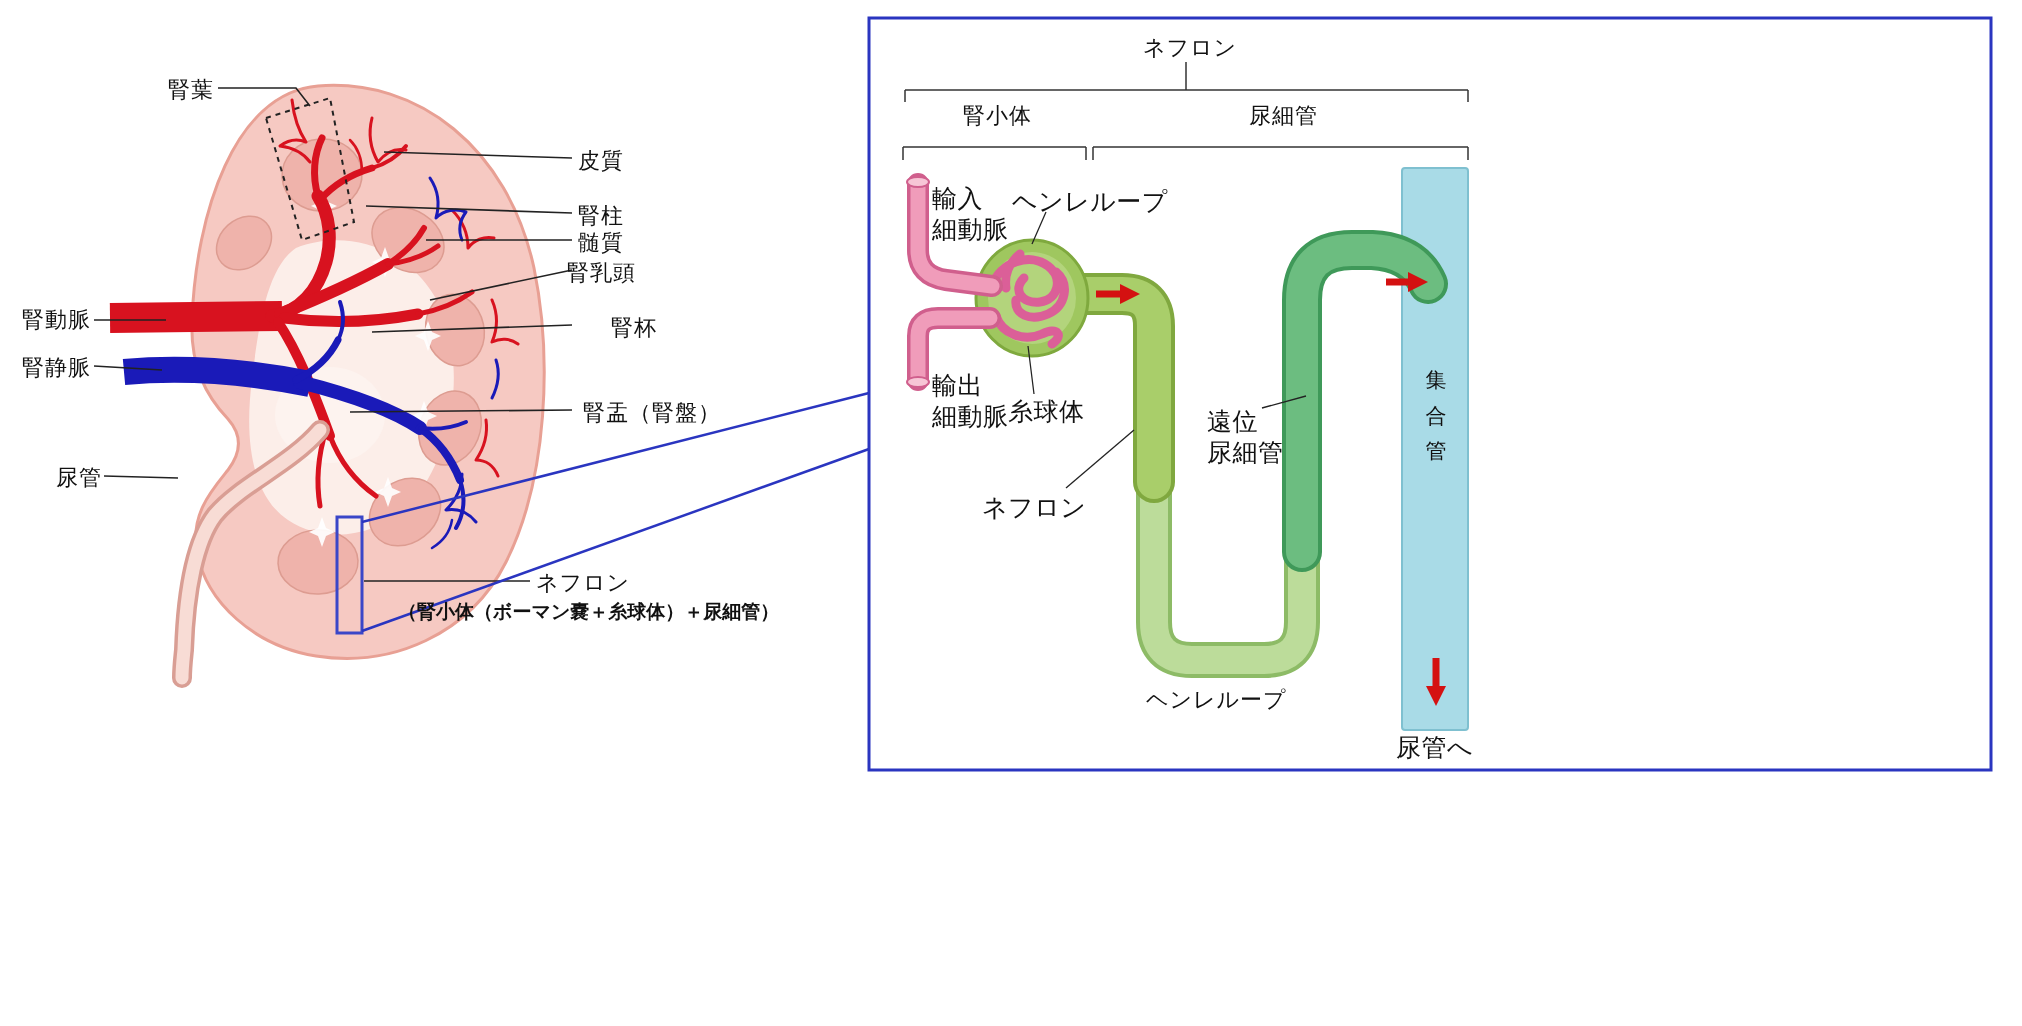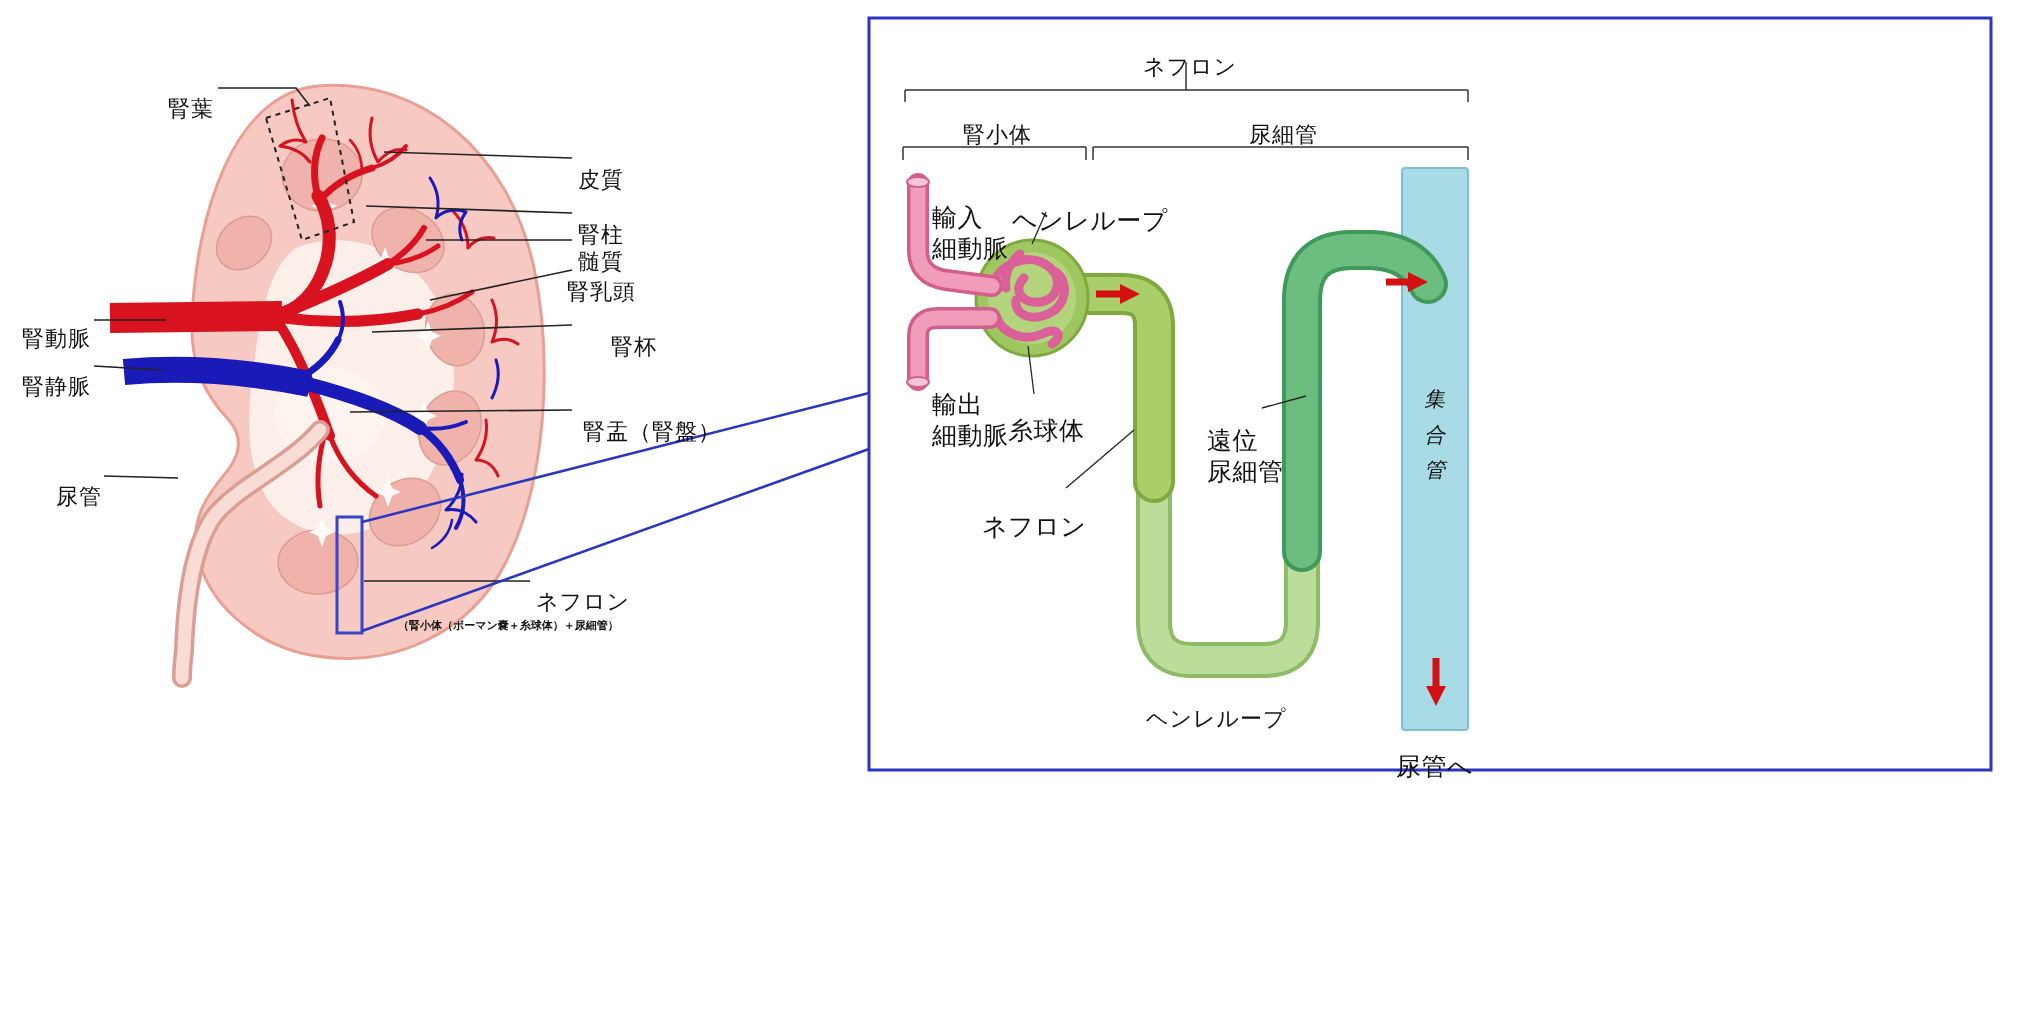--- a/index.html
+++ b/index.html
@@ -11,31 +11,30 @@
     overflow:hidden;
   }
   svg{position:absolute;left:0;top:0;}
   .lbl{
     position:absolute;
     font-size:22px;
     color:#111;
     line-height:1.25;
     white-space:pre-line;
     letter-spacing:1px;
-    margin-top:19px;
   }
   .lbl-md{font-size:25px;letter-spacing:0.5px;}
-  .lbl-note{font-size:11px;font-weight:600;letter-spacing:0;text-align:center;}
+  .lbl-note{font-size:19px;font-weight:600;letter-spacing:0;text-align:center;}
   .lbl-vert{
     width:24px;
     font-size:21px;
     line-height:1.7;
     word-break:break-all;
+    text-align:center;
     letter-spacing:0;
-    font-style:italic;
   }
 </style>
 </head>
 <body>
 
 <div id="canvas">
 
   <svg width="2022" height="1026" viewBox="0 0 2022 1026">
 
     <g>

